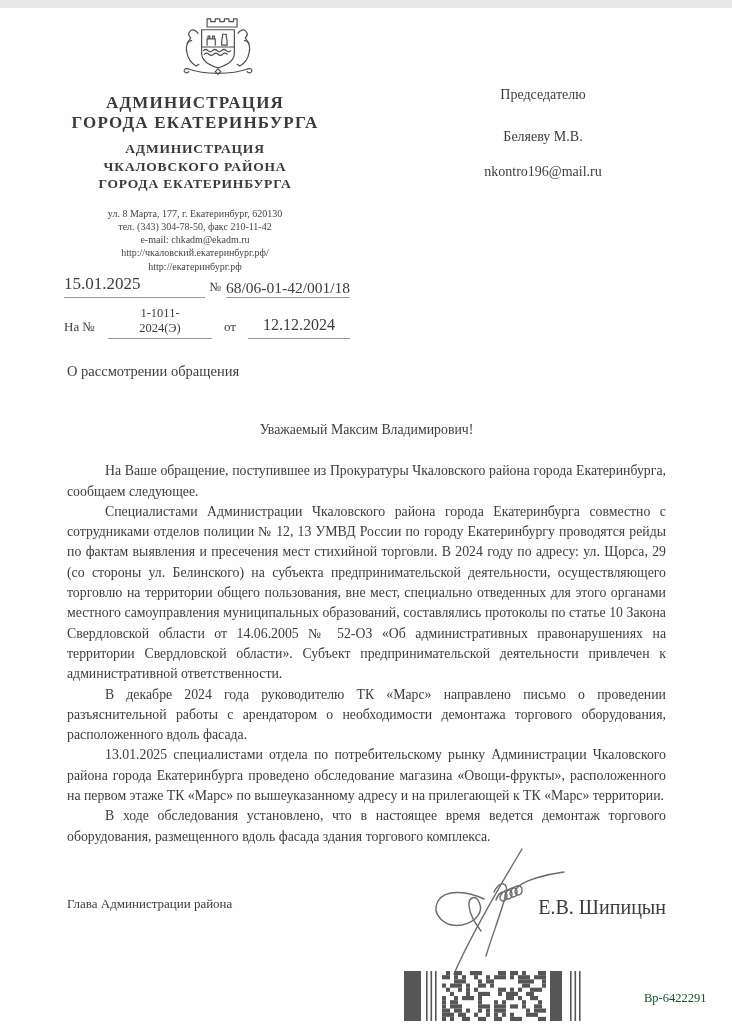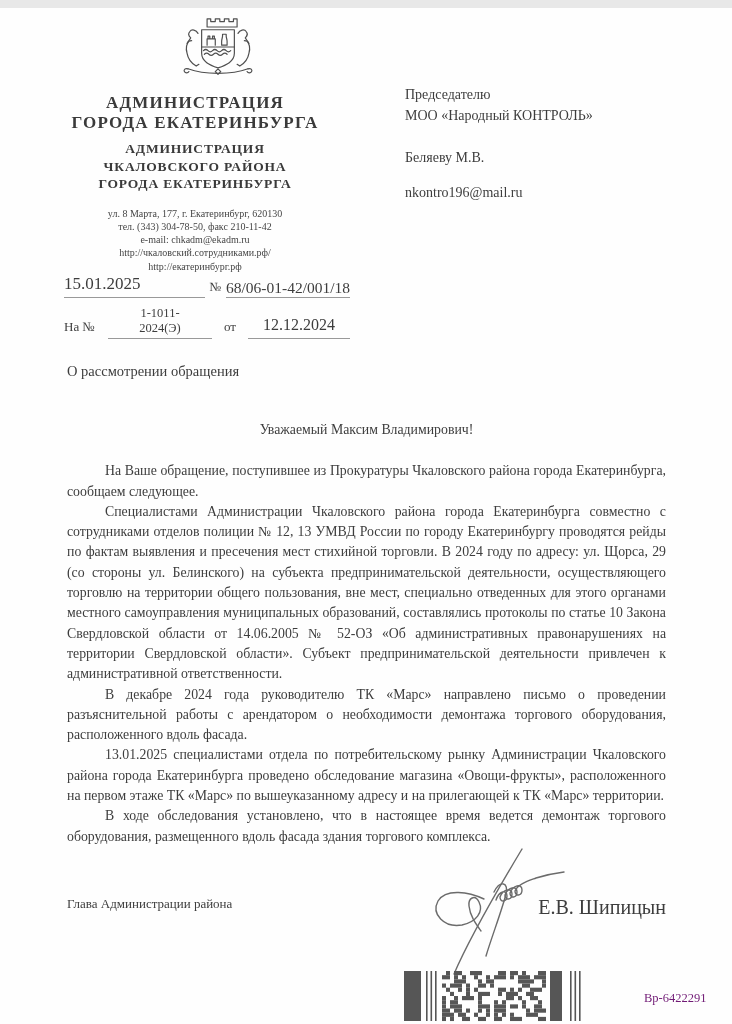--- a/index.html
+++ b/index.html
@@ -30,36 +30,36 @@
   .ref-date{width:148px;text-align:left;font-size:17px;padding-bottom:3px;}
   .ref-no-label{width:22px;text-align:center;font-size:12.5px;padding-bottom:3px;}
   .ref-number{flex:1;text-align:center;font-size:15.5px;padding-bottom:0;white-space:nowrap;}
   .ref-reply-label{width:44px;font-size:13px;padding-bottom:4px;}
   .ref-reply-number{width:104px;text-align:center;font-size:12.5px;line-height:15px;padding-bottom:2px;}
   .ref-from-label{width:36px;text-align:center;font-size:13px;padding-bottom:4px;}
   .ref-reply-date{flex:1;text-align:center;font-size:16px;padding-bottom:4px;}
   
   .subject{position:absolute;left:67px;top:355px;font-size:14.5px;}
   
-  .addressee{position:absolute;left:405px;top:76px;font-size:14px;line-height:21px;width:300px;}
+  .addressee{position:absolute;left:393px;top:76px;font-size:14px;line-height:21px;width:300px;text-align:center;}
   .addressee .gap-s{height:21px;}
   .addressee .gap-m{height:14px;}
   
   .letter-body{position:absolute;left:67px;top:412px;width:599px;font-size:13.8px;line-height:20.3px;text-align:justify;}
   .salutation{text-align:center;margin:0 0 21px 0;}
   .letter-body p{margin:0;text-indent:38px;}
   
   .signoff-position{position:absolute;left:67px;top:888px;font-size:13px;}
   .signoff-name{position:absolute;right:66px;top:888px;font-size:20px;}
   .signature{position:absolute;left:424px;top:836px;}
   .signature path{fill:none;stroke:#6b6b6b;stroke-width:1.4;stroke-linecap:round;}
   
   .barcode{position:absolute;left:404px;top:962px;}
   .barcode rect{fill:#565656;}
-  .doc-code{position:absolute;left:644px;top:983px;font-size:12.5px;color:#701a75;}
+  .doc-code{position:absolute;left:644px;top:983px;font-size:12.5px;color:#14532d;}
 </style>
 </head>
 <body>
 
 <div class="page">
 
   <div class="letterhead">
     <svg class="coat-of-arms" width="100" height="66" viewBox="0 0 110 72">
 
       <path d="M43 14 V5 h4 v3 h5 V5 h5 v3 h5 V5 h5 v3 h5 V5 h4 v9 z"></path>
@@ -91,28 +91,27 @@
     </div>
     <div class="dept-name">
       <div>АДМИНИСТРАЦИЯ</div>
       <div>ЧКАЛОВСКОГО РАЙОНА</div>
       <div>ГОРОДА ЕКАТЕРИНБУРГА</div>
     </div>
     <div class="contacts">
       <div>ул. 8 Марта, 177, г. Екатеринбург, 620130</div>
       <div>тел. (343) 304-78-50, факс 210-11-42</div>
       <div>e-mail: chkadm@ekadm.ru</div>
-      <div>http://чкаловский.сотрудниками.рф/</div>
+      <div>http://чкаловский.екатеринбург.рф/</div>
       <div>http://екатеринбург.рф</div>
     </div>
   </div>
 
   <div class="addressee">
     <div>Председателю</div>
-    <div>МОО «Народный КОНТРОЛЬ»</div>
     <div class="gap-s"></div>
     <div>Беляеву М.В.</div>
     <div class="gap-m"></div>
     <div>nkontro196@mail.ru</div>
   </div>
 
   <div class="ref-block">
     <div class="ref-row">
       <div class="ref-date u">15.01.2025</div>
       <div class="ref-no-label">№</div>

